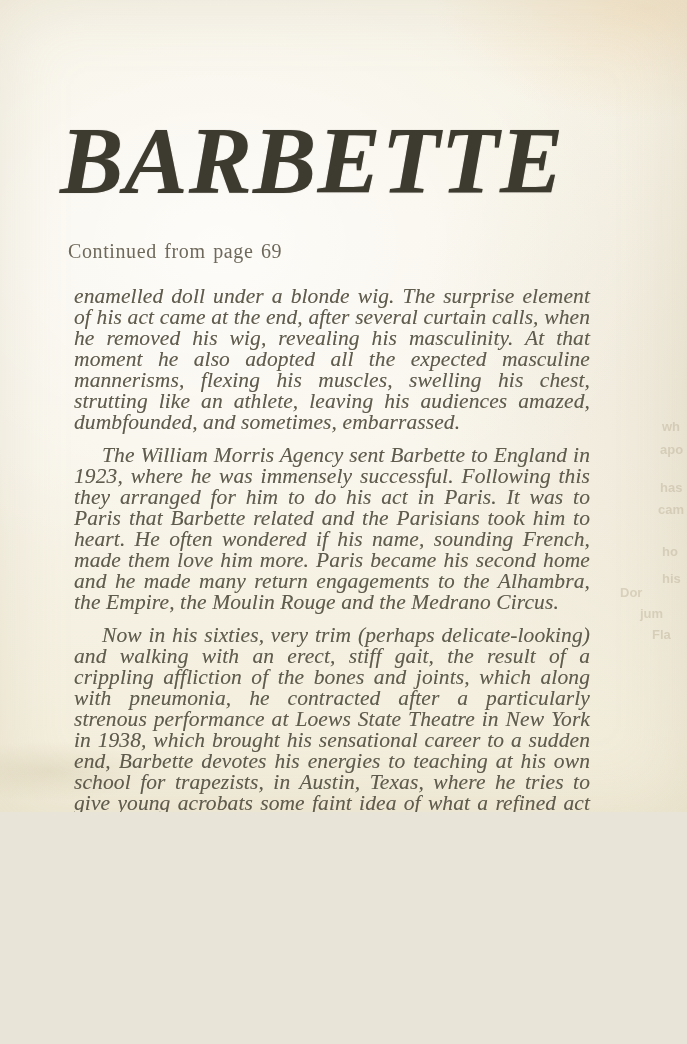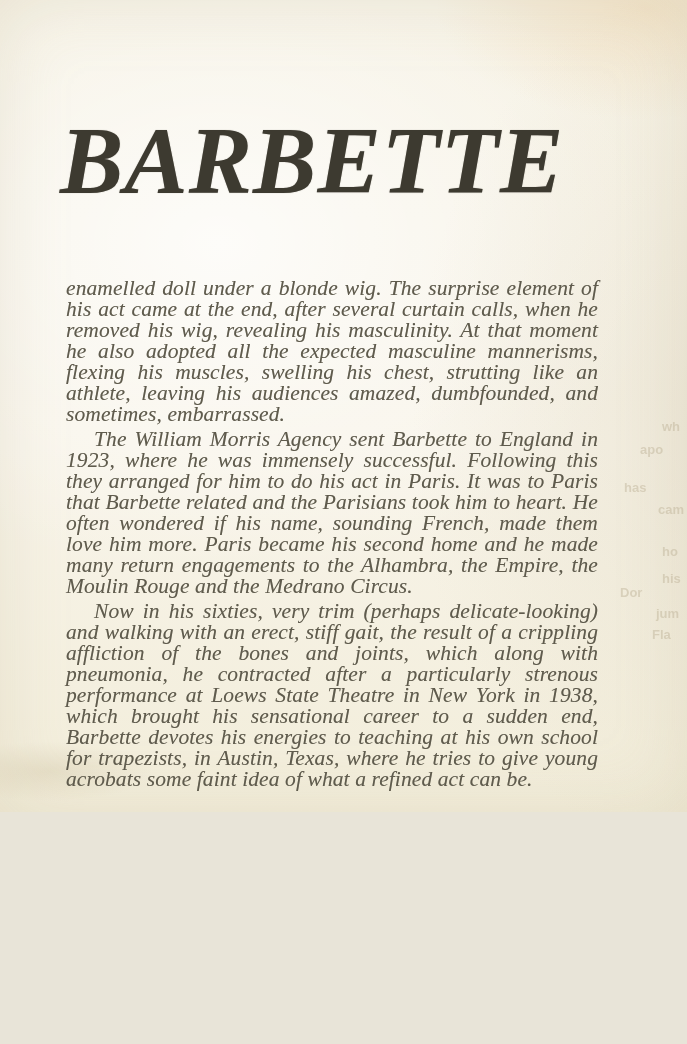--- a/index.html
+++ b/index.html
@@ -62,21 +62,21 @@
     left: 62px;
     width: 540px;
     font-style: italic;
     font-size: 21.5px;
     line-height: 21px;
     color: var(--body-ink);
     text-align: justify;
     letter-spacing: 0.1px;
     text-shadow: 0 0 0.6px rgba(95,91,77,0.35);
   }
-  .article-body p { margin: 4px; }
+  .article-body p { margin: 12px; }
   .article-body p.indent { text-indent: 28px; }
 
   .page-number {
     position: absolute;
     top: 1008px;
     left: 636px;
     font-size: 22px;
     line-height: 1;
     letter-spacing: 1px;
     color: var(--page-number-ink);
@@ -95,36 +95,37 @@
     pointer-events: none;
   }
 </style>
 </head>
 <body>
 
 <div class="page">
 
   <h1 class="title">BARBETTE</h1>
 
+  <div class="continued">Continued from page 69</div>
 
   <div class="article-body" id="article-body">
       <p class="">enamelled doll under a blonde wig. The surprise element of his act came at the end, after several curtain calls, when he removed his wig, revealing his masculinity. At that moment he also adopted all the expected masculine mannerisms, flexing his muscles, swelling his chest, strutting like an athlete, leaving his audiences amazed, dumbfounded, and sometimes, embarrassed.</p>
       <p class="indent">The William Morris Agency sent Barbette to England in 1923, where he was immensely successful. Following this they arranged for him to do his act in Paris. It was to Paris that Barbette related and the Parisians took him to heart. He often wondered if his name, sounding French, made them love him more. Paris became his second home and he made many return engagements to the Alhambra, the Empire, the Moulin Rouge and the Medrano Circus.</p>
       <p class="indent">Now in his sixties, very trim (perhaps delicate-looking) and walking with an erect, stiff gait, the result of a crippling affliction of the bones and joints, which along with pneumonia, he contracted after a particularly strenous performance at Loews State Theatre in New York in 1938, which brought his sensational career to a sudden end, Barbette devotes his energies to teaching at his own school for trapezists, in Austin, Texas, where he tries to give young acrobats some faint idea of what a refined act can be.</p>
     </div>
 
   <div id="ghost-layer">
       <span class="ghost" style="left: 662px; top: 420px;">wh</span>
-      <span class="ghost" style="left: 640px; top: 443px;">apo</span>
-      <span class="ghost" style="left: 624px; top: 481px;">has</span>
+      <span class="ghost" style="left: 660px; top: 443px;">apo</span>
+      <span class="ghost" style="left: 660px; top: 481px;">has</span>
       <span class="ghost" style="left: 658px; top: 503px; text-align: center;">cam</span>
       <span class="ghost" style="left: 662px; top: 524px; margin-top: 48px;">his</span>
       <span class="ghost" style="left: 662px; top: 545px;">ho</span>
       <span class="ghost" style="left: 620px; top: 586px;">Dor</span>
-      <span class="ghost" style="left: 656px; top: 607px;">jum</span>
+      <span class="ghost" style="left: 640px; top: 607px;">jum</span>
       <span class="ghost" style="left: 652px; top: 628px;">Fla</span>
       <span class="ghost" style="left: 490px; top: 928px;">ho</span>
       <span class="ghost" style="left: 418px; top: 950px;">element away</span>
       <span class="ghost" style="left: 552px; top: 950px;">—</span>
     </div>
 
   <div class="page-number">79</div>
 
 </div>
 

